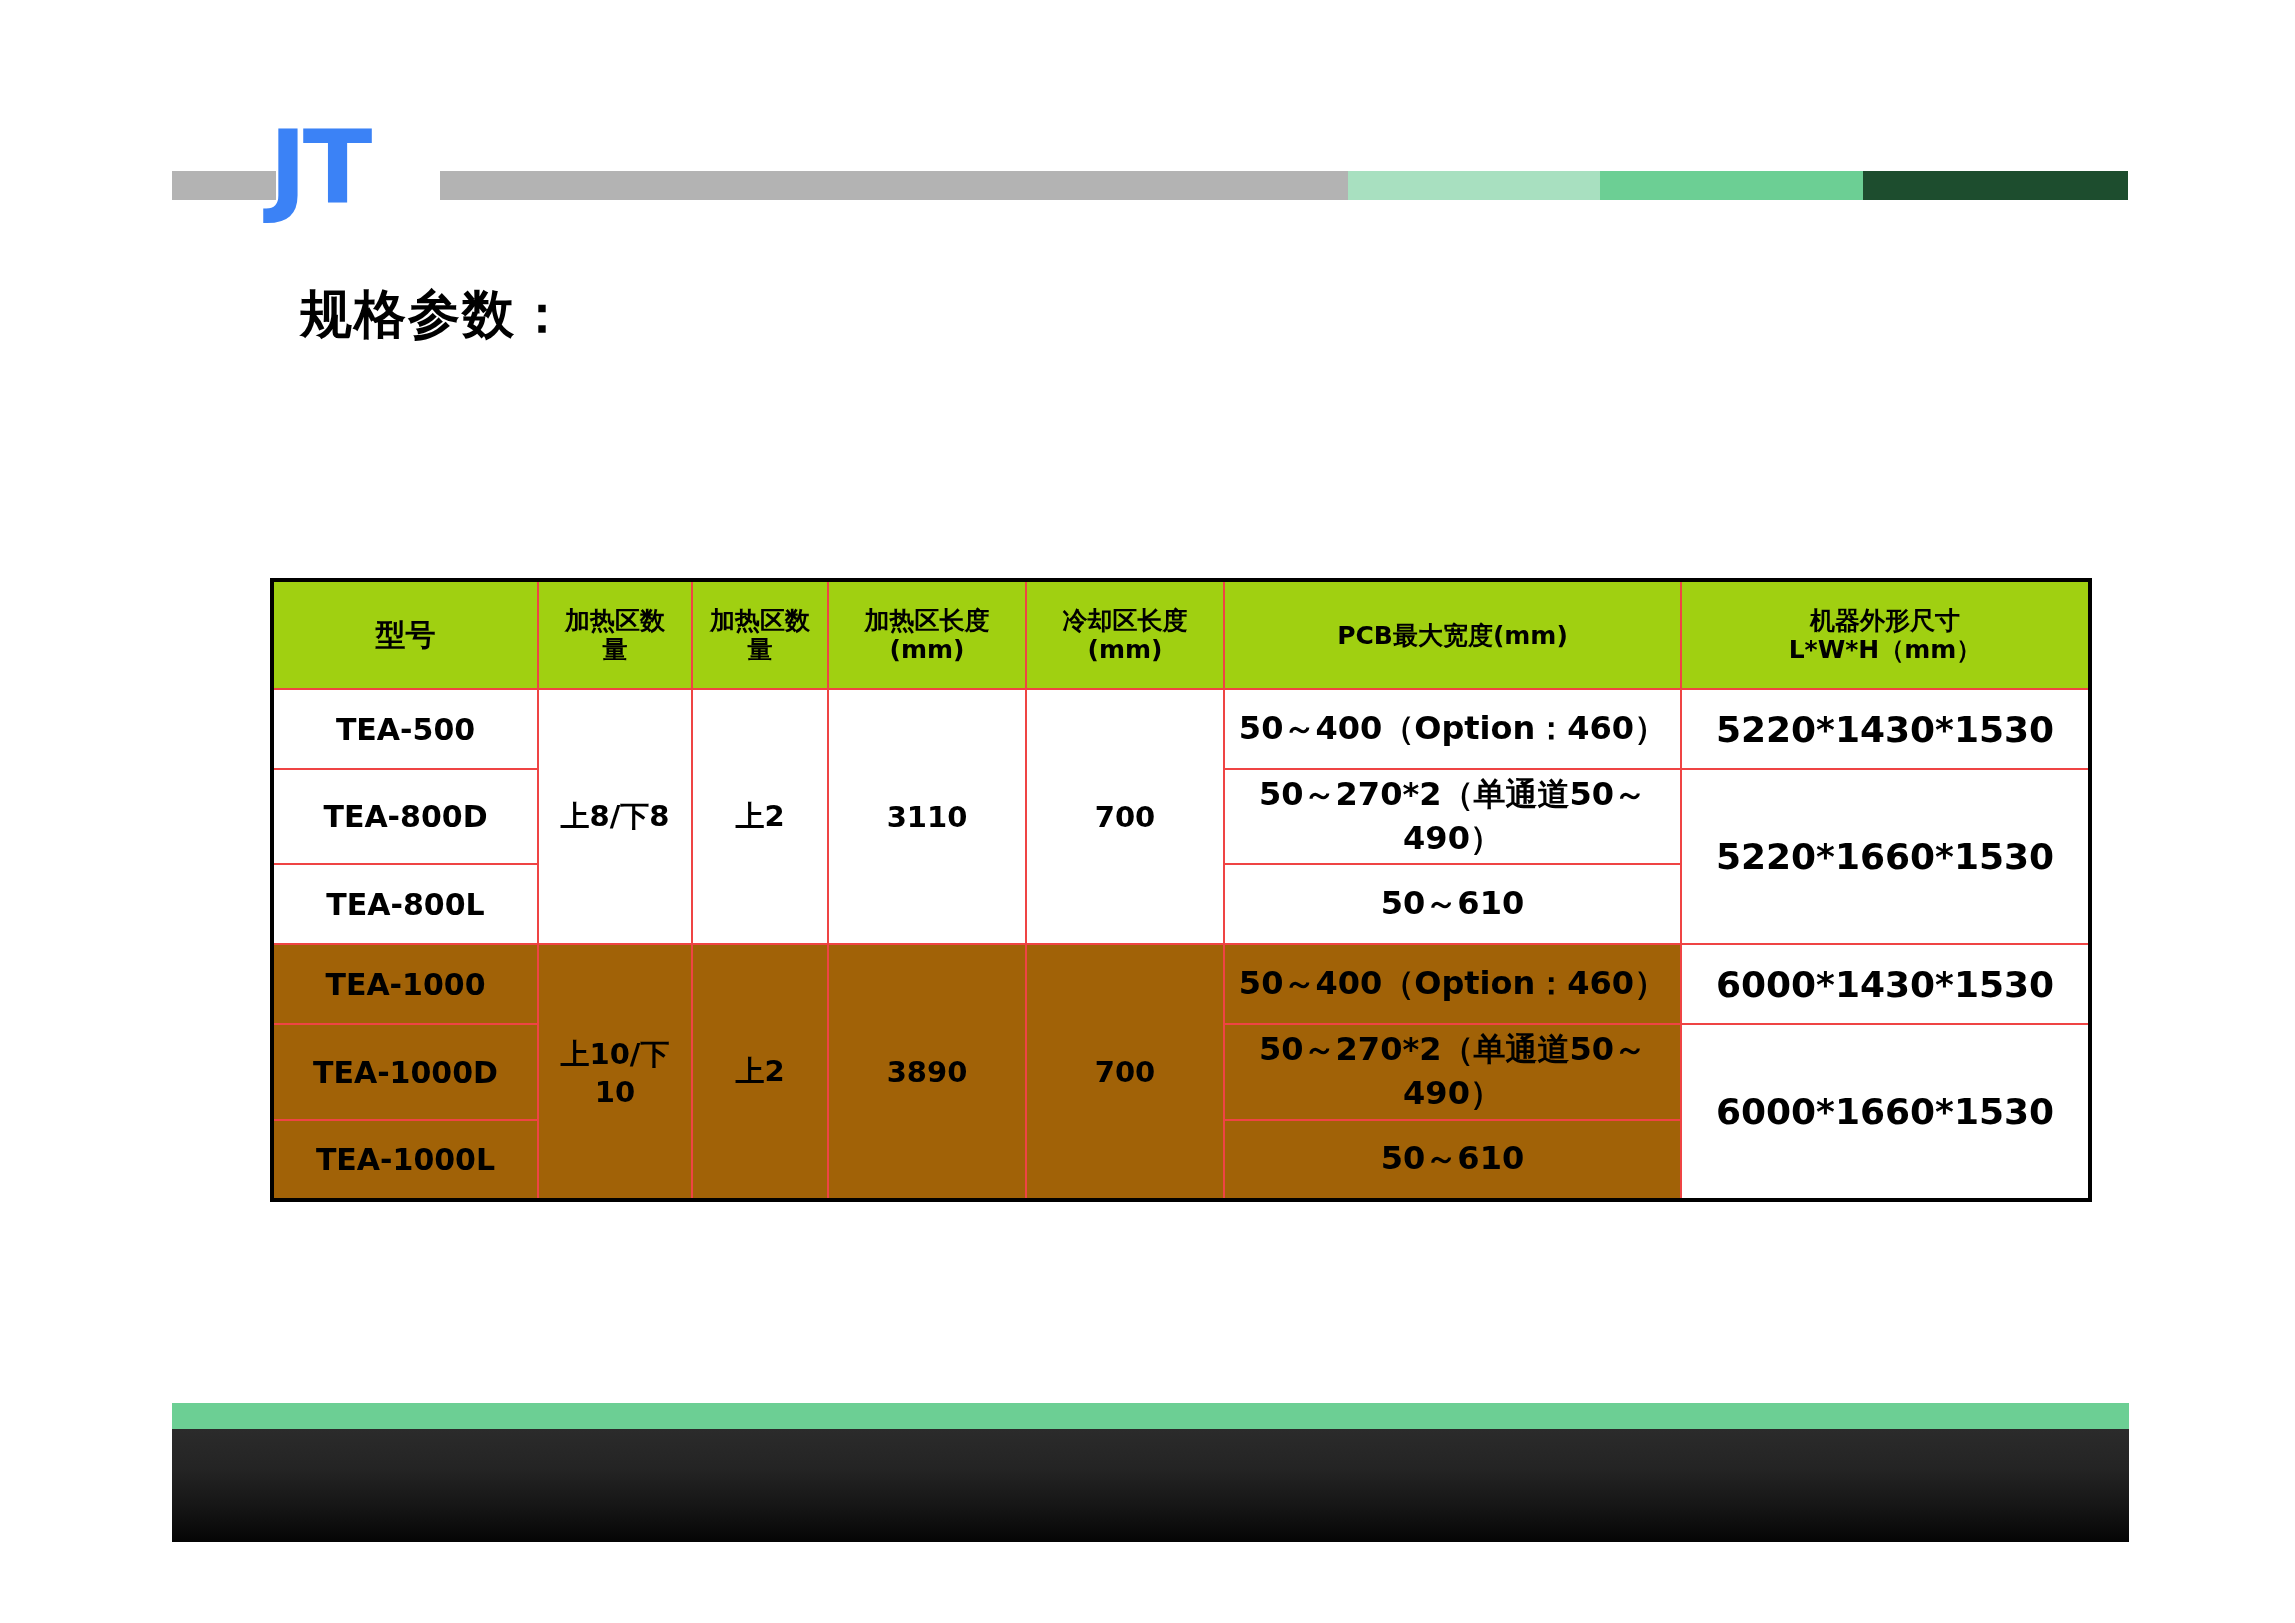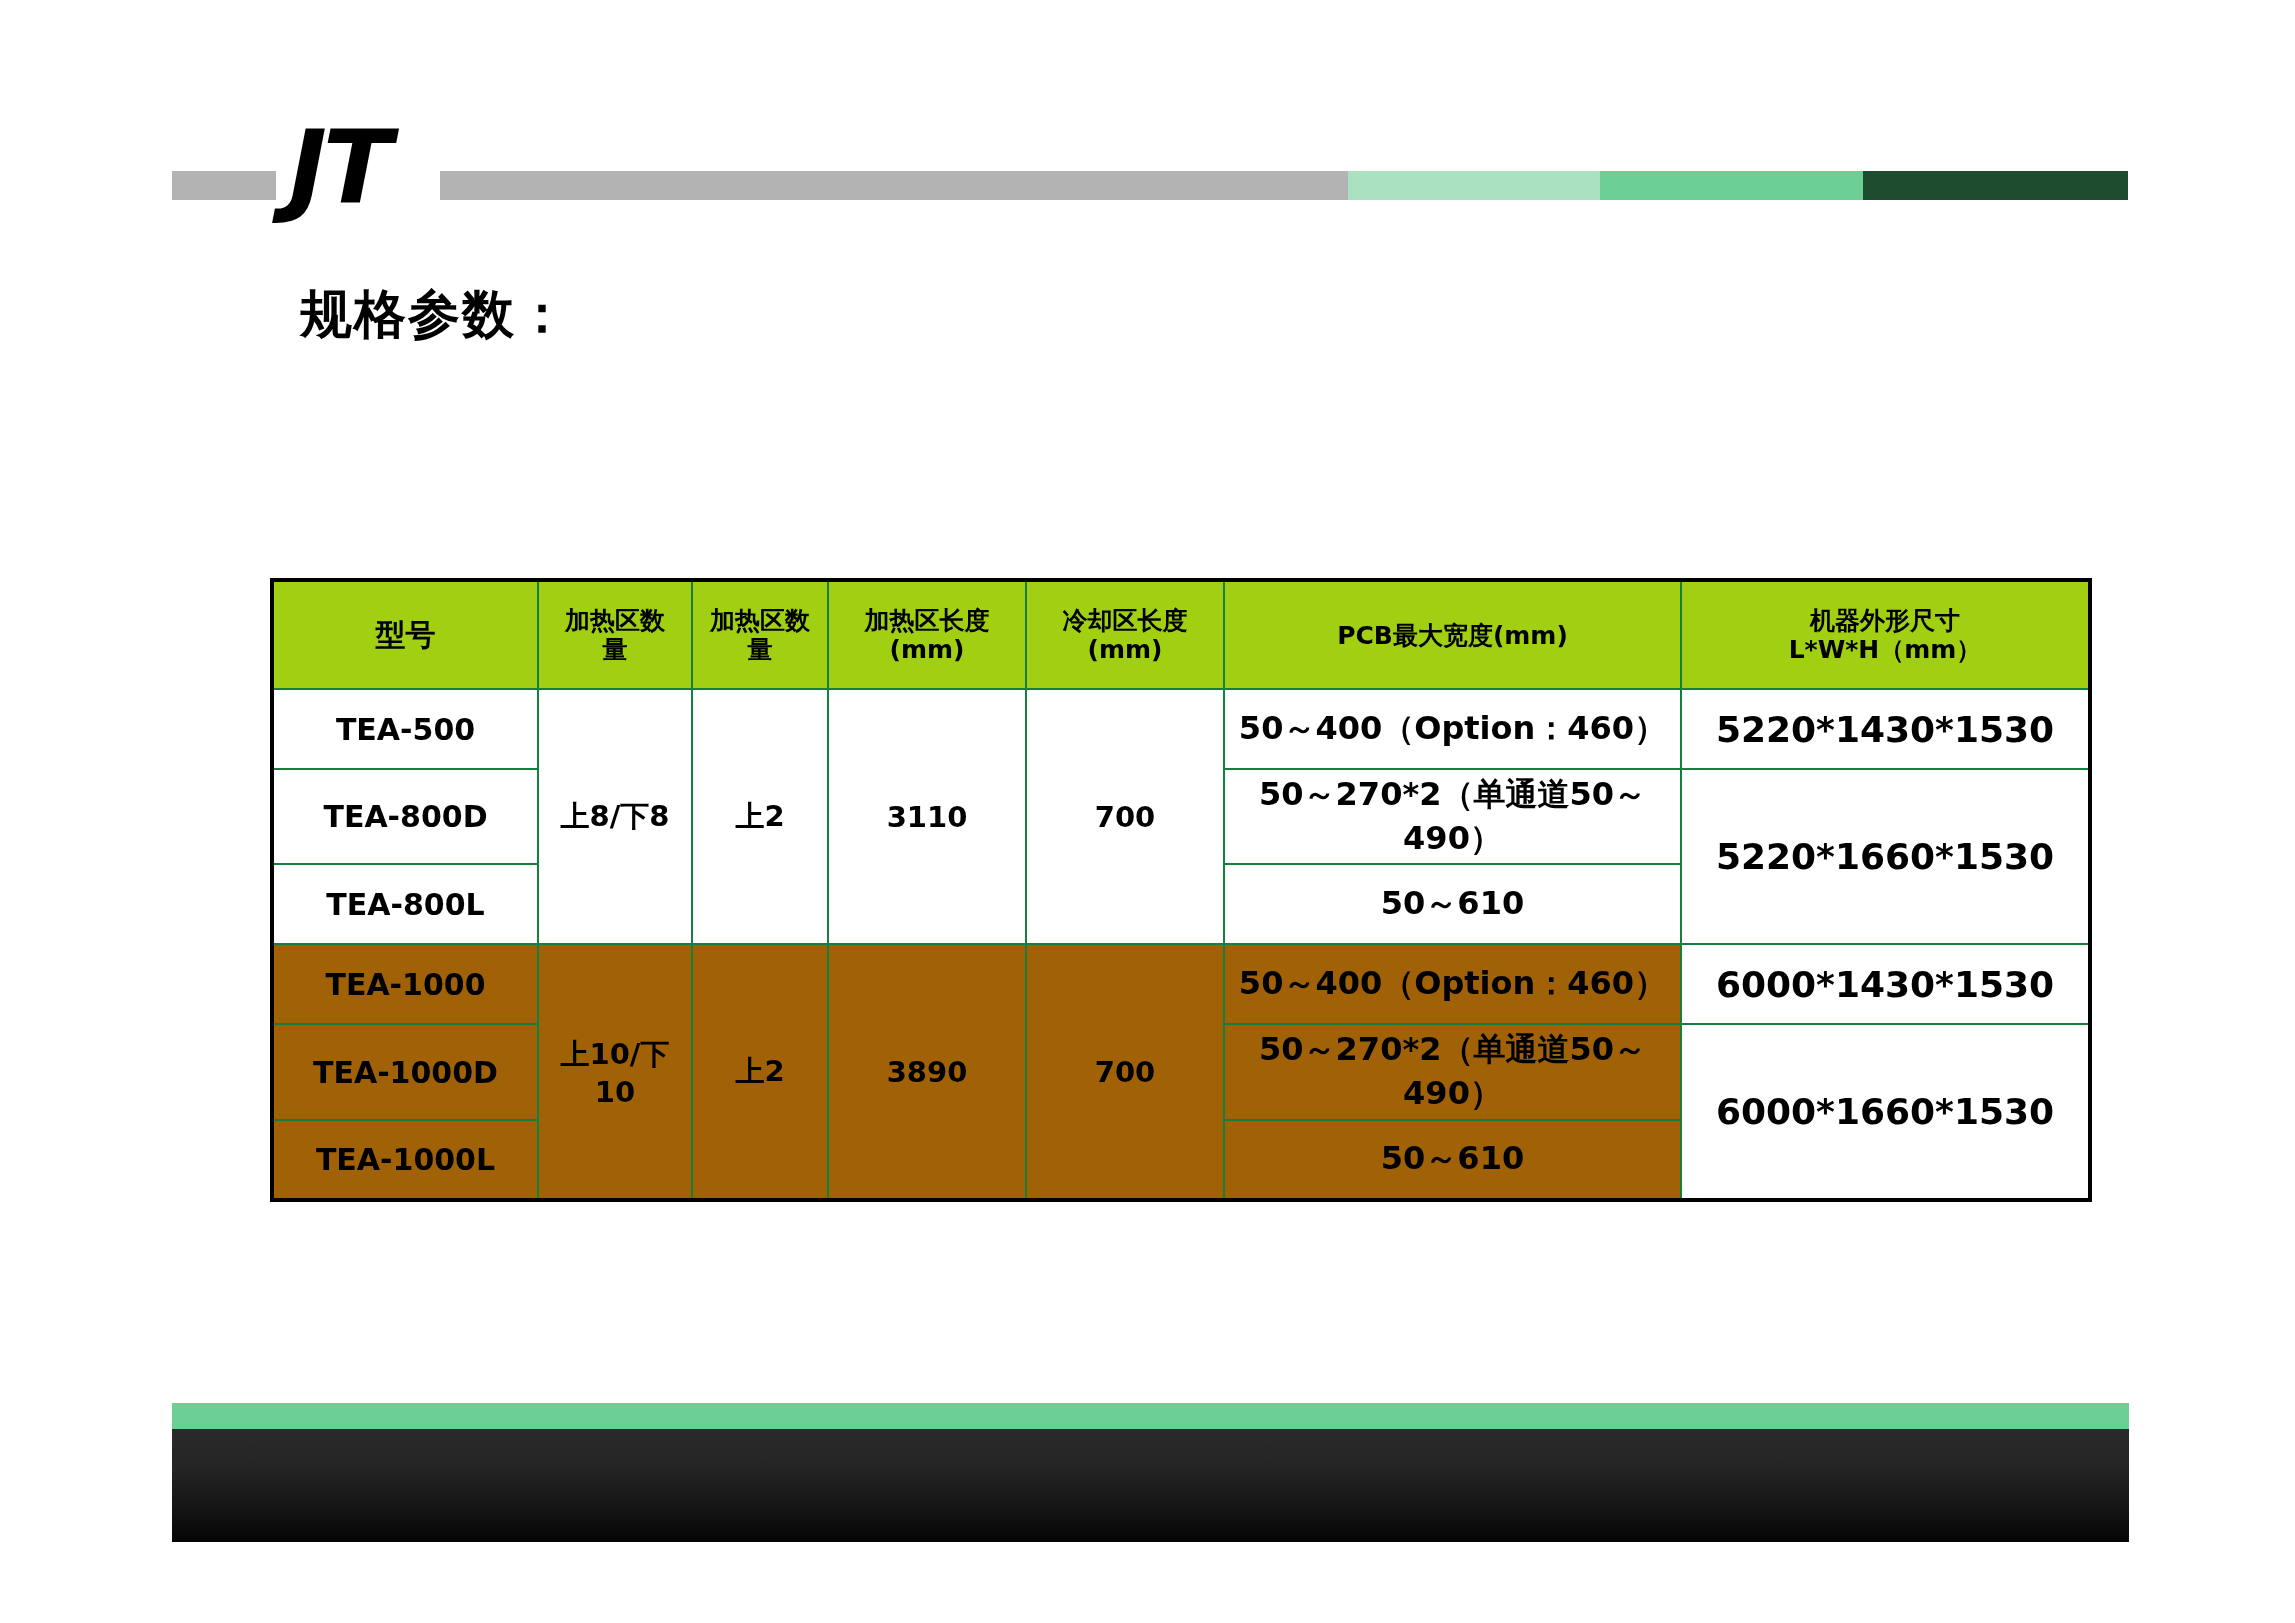--- a/index.html
+++ b/index.html
@@ -28,29 +28,28 @@
     height: 29px;
   }
   #hdr-gray-left   { left: 172px;  width: 104px; background: #b3b3b3; }
   #hdr-gray-right  { left: 440px;  width: 908px; background: #b3b3b3; }
   #hdr-green-light { left: 1348px; width: 252px; background: #a8e0c0; }
   #hdr-green-mid   { left: 1600px; width: 263px; background: #6ccf94; }
   #hdr-green-dark  { left: 1863px; width: 265px; background: #1d4d2e; }
 
   #jt-logo {
     position: absolute;
-    left: 289px;
+    left: 269px;
     top: 121px;
     width: 168px;
     height: 93px;
-    color: #000000;
+    color: #3b82f6;
     font-family: "DejaVu Sans", sans-serif;
     font-size: 102px;
     font-weight: 900;
-    font-style: italic;
     line-height: 93px;
     letter-spacing: -4.1px;
     white-space: nowrap;
   }
 
   
   #page-title {
     position: absolute;
     left: 300px;
     top: 280px;
@@ -70,21 +69,21 @@
     width: 1818px;
   }
   table#spec-table {
     border-collapse: collapse;
     table-layout: fixed;
     width: 1818px;
     border: 4.8px solid #000000;
     background: #ffffff;
   }
   table#spec-table td, table#spec-table th {
-    border: 2px solid #15803d;
+    border: 2px solid #ef4444;
     text-align: center;
     vertical-align: middle;
     font-family: "DejaVu Sans", sans-serif;
     font-weight: 700;
     color: #000000;
     padding: 2.7px 4.1px;
     box-sizing: border-box;
   }
   
   col.c0 { width: 266px; }

